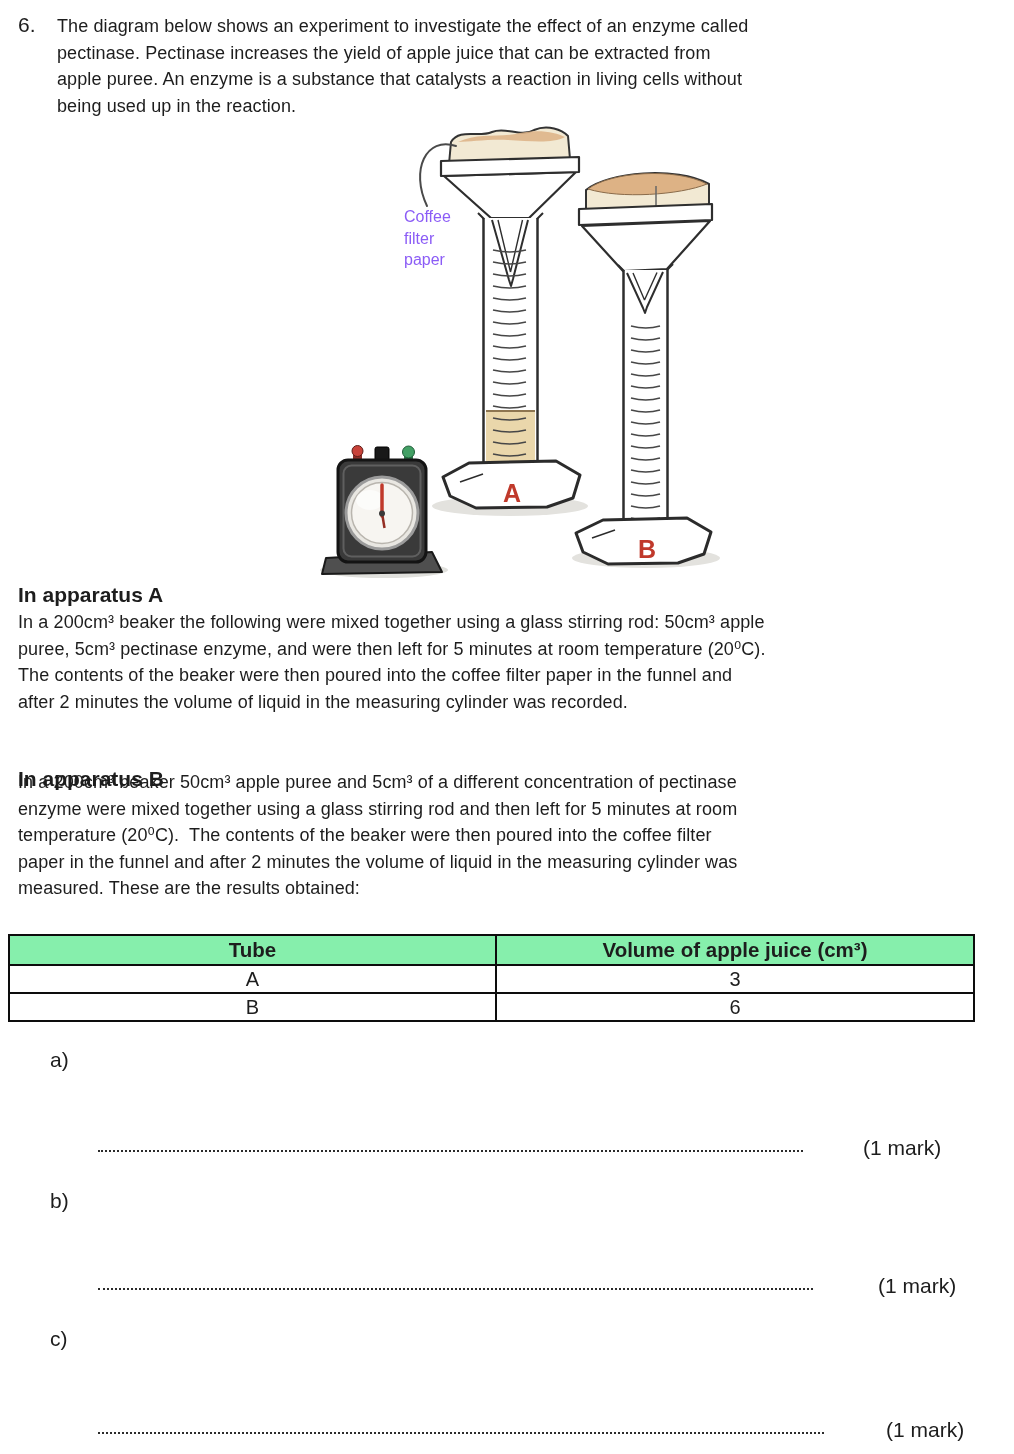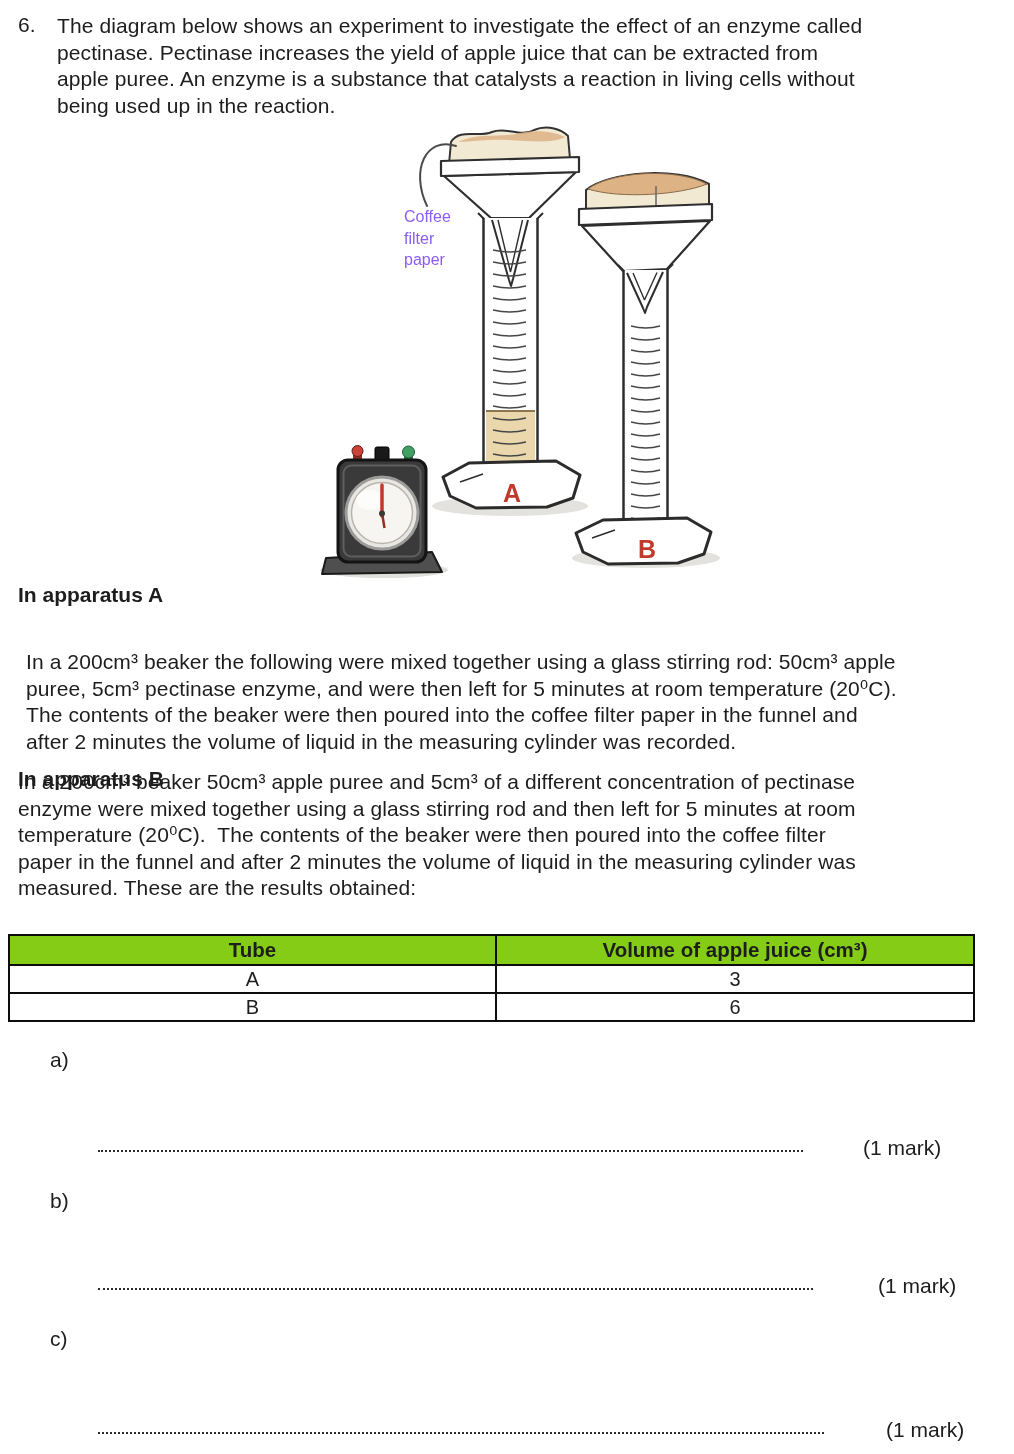--- a/index.html
+++ b/index.html
@@ -2,30 +2,30 @@
 <html><head>
 <meta charset="utf-8">
 <style>
   html,body{margin:0;padding:0;background:#ffffff;}
   .sheet{
     position:relative;width:1014px;height:1454px;background:#ffffff;
     font-family:"Liberation Sans","DejaVu Sans",sans-serif;color:#1d1d1d;overflow:hidden;
   }
   .abs{position:absolute;}
   .pre{white-space:pre;}
-  .body-text{font-size:21px;line-height:26.5px;letter-spacing:0.1px;}
+  .body-text{font-size:18px;line-height:26.5px;letter-spacing:0.1px;}
   .qnum{font-size:21px;}
   .heading{font-size:21px;font-weight:bold;}
   .coffee-label{font-size:16px;line-height:21.5px;color:#8b5cf6;white-space:pre;}
   table.results{border-collapse:collapse;table-layout:fixed;width:967px;}
   table.results th, table.results td{
     border:2px solid #0d0d0d;text-align:center;vertical-align:middle;padding:0;
     font-family:"Liberation Sans","DejaVu Sans",sans-serif;
   }
-  table.results th{background:#84cc16;font-size:20.5px;font-weight:bold;height:28px;}
+  table.results th{background:#86efac;font-size:20.5px;font-weight:bold;height:28px;}
   table.results td{font-size:20px;height:26px;background:#ffffff;}
   .q-label{font-size:21px;}
   .q-text{font-size:21px;line-height:27px;white-space:pre;}
   .dotted{border-bottom:2.5px dotted #2b2b2b;height:16px;}
   .marks{font-size:21px;}
   svg text{font-family:"Liberation Sans","DejaVu Sans",sans-serif;}
 </style>
 </head>
 <body>
 
@@ -98,21 +98,21 @@
     </g>
 
     <path d="M136,24 C106,14 90,48 107,84" fill="none" stroke="#4a4a4a" stroke-width="2" stroke-linecap="round"></path>
   </svg>
 
   <div class="abs coffee-label" style="left:404px;top:206px;">Coffee
 filter
 paper</div>
 
   <div class="abs heading" style="left:18px;top:583px;">In apparatus A</div>
-  <div class="abs body-text pre" style="left:26px;top:609px;margin-top:40px;">In a 200cm³ beaker the following were mixed together using a glass stirring rod: 50cm³ apple
+  <div class="abs body-text pre" style="left:18px;top:609px;">In a 200cm³ beaker the following were mixed together using a glass stirring rod: 50cm³ apple
 puree, 5cm³ pectinase enzyme, and were then left for 5 minutes at room temperature (20⁰C).
 The contents of the beaker were then poured into the coffee filter paper in the funnel and
 after 2 minutes the volume of liquid in the measuring cylinder was recorded.</div>
 
   <div class="abs heading" style="left:18px;top:743px;margin-top:24px;">In apparatus B</div>
   <div class="abs body-text pre" style="left:18px;top:769px;">In a 200cm³ beaker 50cm³ apple puree and 5cm³ of a different concentration of pectinase
 enzyme were mixed together using a glass stirring rod and then left for 5 minutes at room
 temperature (20⁰C).  The contents of the beaker were then poured into the coffee filter
 paper in the funnel and after 2 minutes the volume of liquid in the measuring cylinder was
 measured. These are the results obtained:</div>

